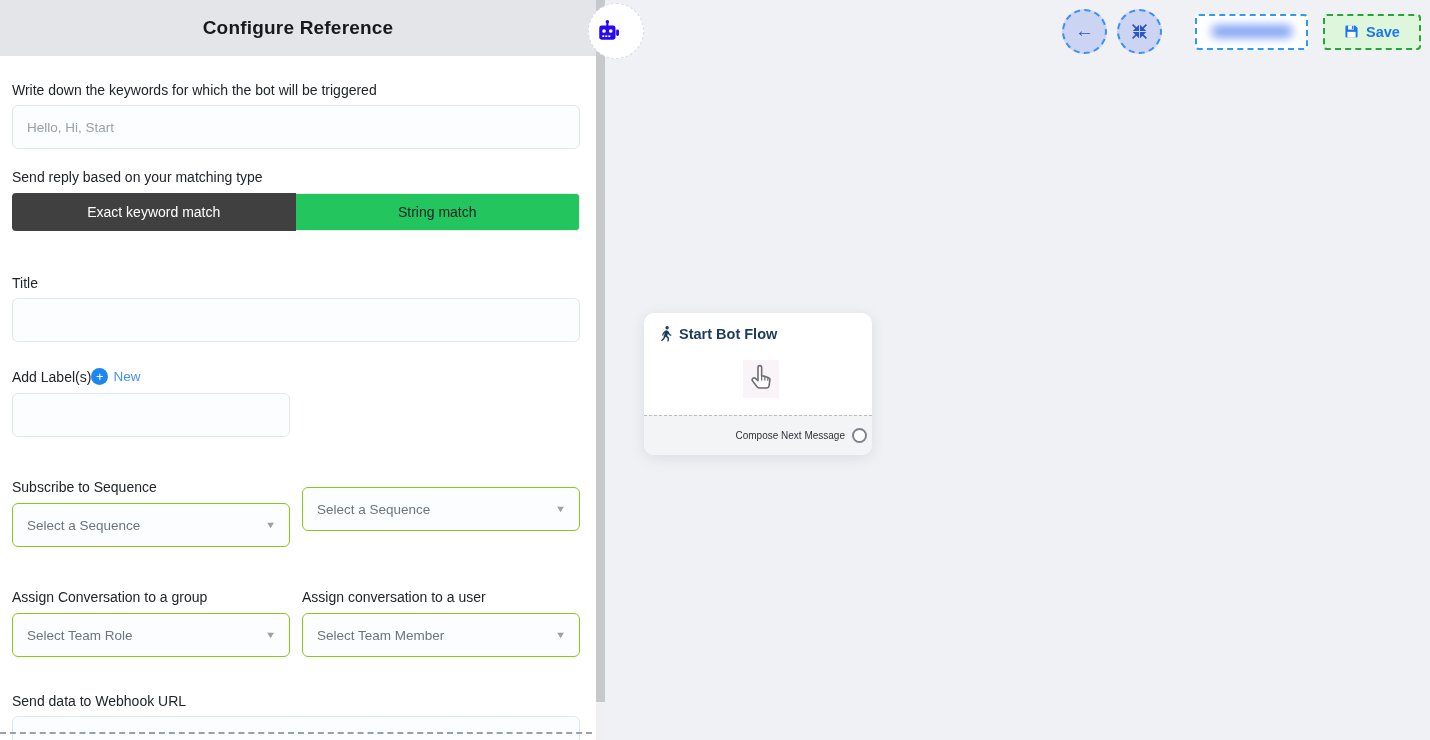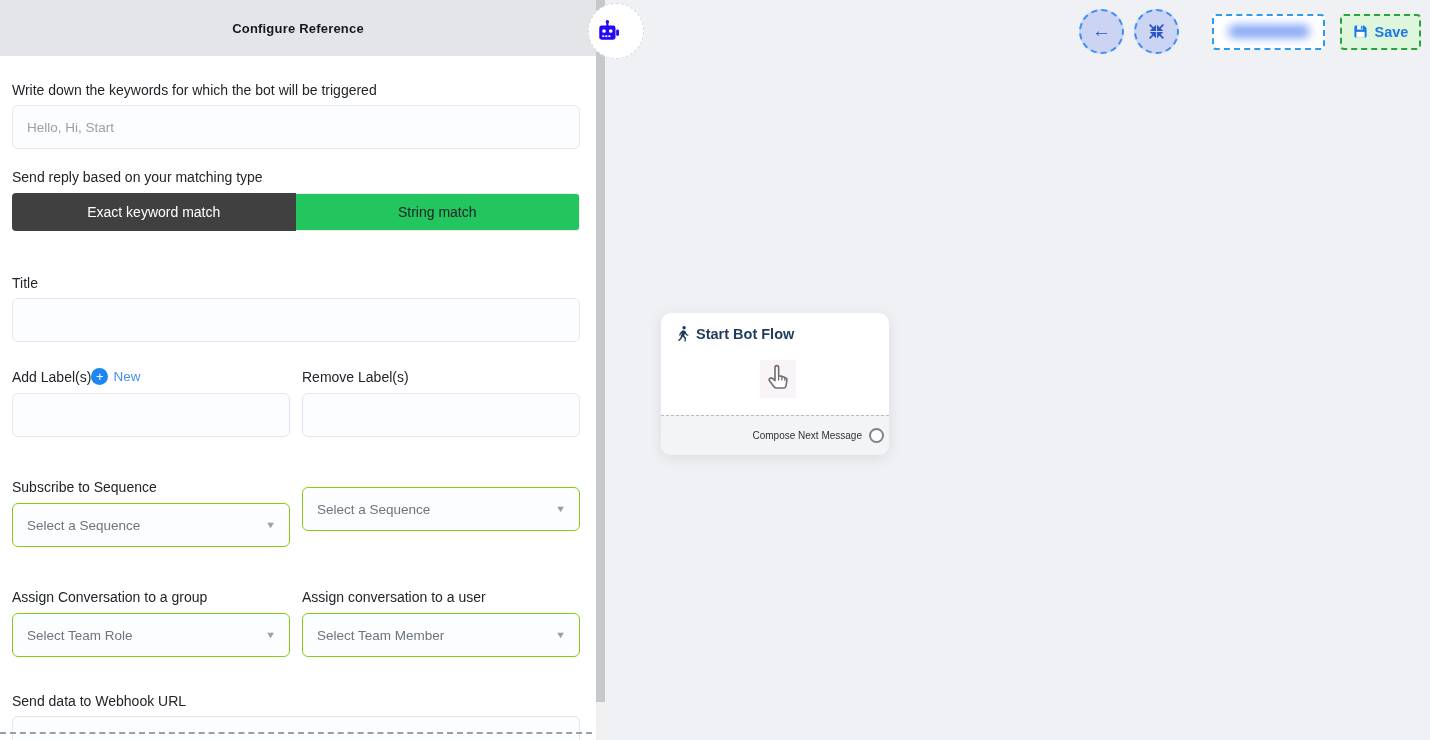--- a/index.html
+++ b/index.html
@@ -2,21 +2,21 @@
 <html><head>
 <meta charset="utf-8">
 <style>
   * { margin:0; padding:0; box-sizing:border-box; }
   html,body { width:1430px; height:740px; overflow:hidden; font-family:"Liberation Sans","DejaVu Sans",sans-serif; background:#ffffff; }
   .app { position:relative; width:1430px; height:740px; }
 
   
   .left-panel { position:absolute; left:0; top:0; width:596px; height:740px; background:#fff; overflow:hidden; }
   .panel-header { height:56px; background:#e3e5e8; display:flex; align-items:center; justify-content:center; }
-  .panel-header h1 { font-size:13px; font-weight:bold; color:#17191c; letter-spacing:.2px; }
+  .panel-header h1 { font-size:19px; font-weight:bold; color:#17191c; letter-spacing:.2px; }
   .panel-body { padding:26px 16px 0 12px; }
   .field-label { font-size:14px; color:#212529; display:block; }
   .text-input { width:568px; height:44px; margin-top:7px; background:#fcfdfe; border:1px solid #e2e6ef; border-radius:6px; padding:0 14px; font-size:13.5px; color:#000000; outline:none; }
   .text-input::placeholder { color:#9aa1a9; }
   .section-gap-sm { margin-top:20px; }
   .tabs { margin-top:8px; width:568px; height:38px; display:flex; border-radius:4px; overflow:hidden; }
   .tab { flex:1; display:flex; align-items:center; justify-content:center; font-size:14px; cursor:pointer; }
   .tab.active { background:#404040; color:#ffffff; }
   .tab.inactive { background:#22c55e; color:#212529; border:1px solid #e9e9ec; border-left:none; border-radius:0 4px 4px 0; }
   .title-label { margin-top:44px; }
@@ -43,25 +43,25 @@
   .canvas { position:absolute; left:605px; top:0; width:825px; height:740px; background:#eff1f4; }
 
   .bot-badge { position:absolute; left:-17px; top:3px; width:56px; height:56px; border-radius:50%; background:#fff; border:1px dashed #d6dbe2; display:flex; align-items:center; justify-content:center; padding-right:14px; }
 
   .toolbar { position:absolute; top:9px; right:9px; display:flex; align-items:center; }
   .circle-btn { width:45px; height:45px; border-radius:50%; background:#ccd4f3; border:2px dashed #3e8ef5; display:flex; align-items:center; justify-content:center; cursor:pointer; }
   .circle-btn + .circle-btn { margin-left:10px; }
   .back-glyph { font-size:19px; color:#2c55c8; line-height:1; margin-top:-2px; }
   .blurred-btn { margin-left:33px; width:113px; height:36px; background:#ffffff; border:2px dashed #2e9bf0; border-radius:4px; display:flex; align-items:center; justify-content:center; cursor:pointer; }
   .blur-blob { width:82px; height:13px; background:#6d95f2; border-radius:7px; filter:blur(5px); opacity:.85; }
-  .save-btn { margin-left:15px; width:81px; height:36px; background:#ddf6dc; border:2px dashed #27a43c; border-radius:4px; display:flex; align-items:center; justify-content:center; gap:7px; cursor:pointer; }
+  .save-btn { margin-left:15px; width:98px; height:36px; background:#ddf6dc; border:2px dashed #27a43c; border-radius:4px; display:flex; align-items:center; justify-content:center; gap:7px; cursor:pointer; }
   .save-btn span { color:#1d79e8; font-size:14.5px; font-weight:600; }
 
   
-  .node { position:absolute; left:56px; top:313px; width:228px; height:142px; background:#fff; border-radius:10px; box-shadow:0 3px 14px rgba(40,50,70,.10); }
+  .node { position:absolute; left:39px; top:313px; width:228px; height:142px; background:#fff; border-radius:10px; box-shadow:0 3px 14px rgba(40,50,70,.10); }
   .node-header { display:flex; align-items:center; gap:6px; padding:13px 0 0 16px; }
   .node-title { font-size:14.5px; font-weight:bold; color:#1d3c5b; }
   .hand-wrap { position:absolute; left:99px; top:47px; width:36px; height:38px; background:#f8f4f7; display:flex; align-items:center; justify-content:center; }
   .node-footer { position:absolute; left:0; top:102px; width:228px; height:40px; background:#f3f4f5; border-top:1.5px dashed #b8bcc1; border-radius:0 0 10px 10px; display:flex; align-items:center; justify-content:flex-end; padding-right:5px; gap:7px; }
   .footer-text { font-size:10px; color:#2e3338; }
   .handle-circle { width:15px; height:15px; border-radius:50%; background:#fff; border:2.5px solid #7d838b; cursor:pointer; }
 </style>
 </head>
 <body>
 
@@ -86,26 +86,20 @@
       <input class="text-input" type="text" style="">
 
       <div class="two-col" style="margin-top:26px;">
         <div class="col">
           <div class="col-head">
             <label class="field-label">Add Label(s)</label>
             <span class="new-btn">
               <span class="plus-circle">+</span>
               <span class="new-text">New</span>
             </span>
-          </div>
-          <input class="small-input" type="text" style="">
-        </div>
-        <div class="col">
-          <div class="col-head" style="height:17px;">
-            <label class="field-label">Remove Label(s)</label>
           </div>
           <input class="small-input" type="text" style="">
         </div>
       </div>
 
       <div class="two-col row-gap">
         <div class="col">
           <label class="field-label">Subscribe to Sequence</label>
           <div class="select-box">
             <span class="select-value">Select a Sequence</span>

